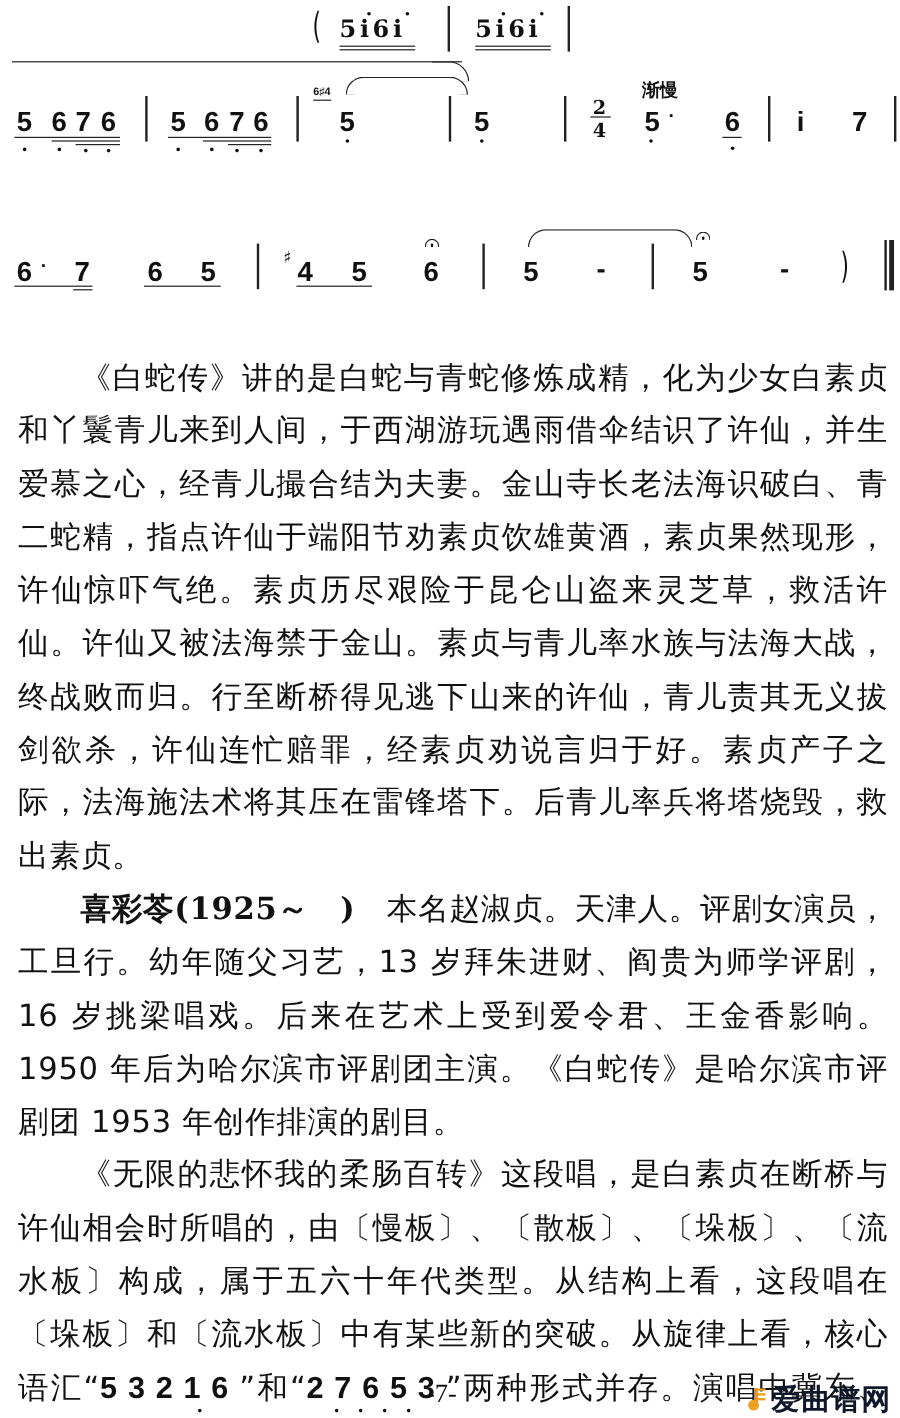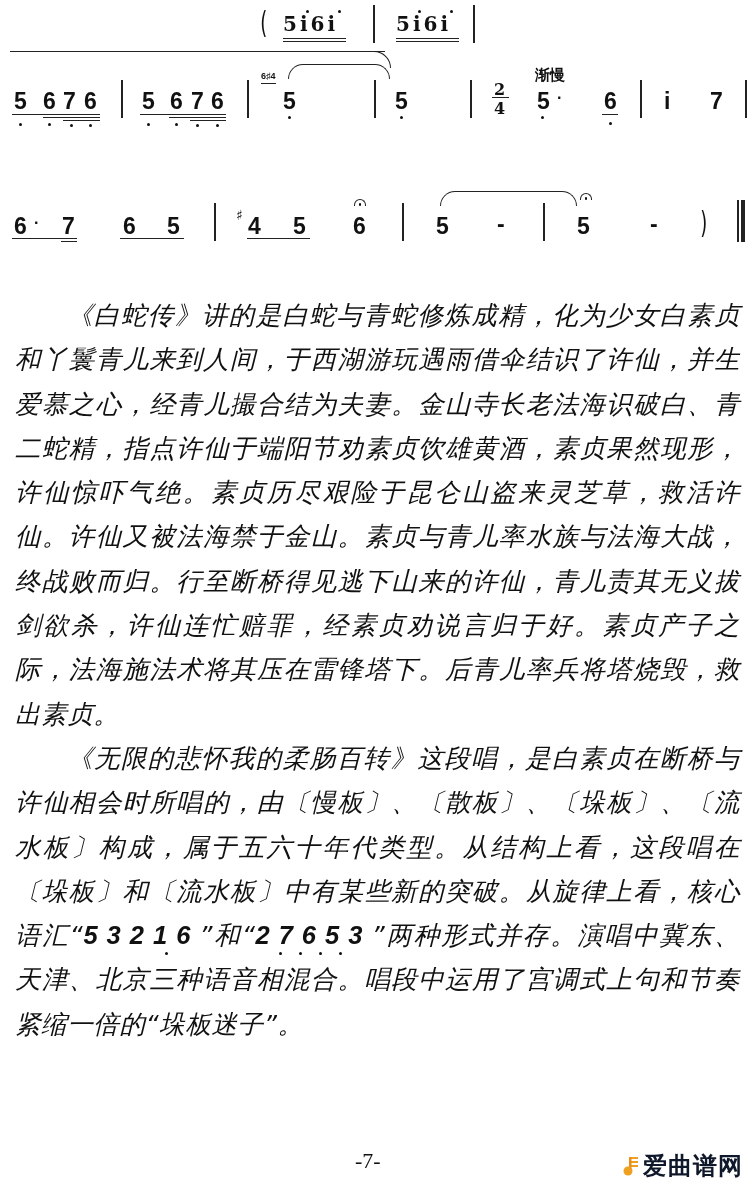--- a/index.html
+++ b/index.html
@@ -8,21 +8,21 @@
   .num { font-family: "Liberation Sans", "DejaVu Sans", sans-serif; font-weight: bold; font-size: 23px; line-height: 1; position: absolute; }
   .snum { font-family: "DejaVu Serif", serif; font-weight: bold; font-size: 20px; line-height: 1; position: absolute; }
   .bar { position: absolute; width: 1.5px; background: #222; }
   .uline { position: absolute; height: 1.4px; background: #222; }
   .dot { position: absolute; width: 3px; height: 3px; border-radius: 50%; background: #111; }
   .slur { position: absolute; border: 1.6px solid #222; border-bottom: none; border-radius: 40px 40px 0 0; }
   .fermata { position: absolute; width: 10px; height: 6px; border: 1.4px solid #222; border-bottom: none; border-radius: 10px 10px 0 0; }
   .fermata::after { content: ""; position: absolute; left: 3.5px; top: 3px; width: 2.5px; height: 2.5px; border-radius: 50%; background: #111; }
   .paren { position: absolute; font-family: "DejaVu Sans", sans-serif; font-size: 30px; font-weight: normal; line-height: 1; transform: scaleX(0.6); }
   .text { position: absolute; left: 15px; width: 725px; font-family: "DejaVu Sans", sans-serif; font-size: 25.5px; line-height: 44.3px; letter-spacing: 0.6px; text-align: justify; }
-  .para { margin: 0; font-style: italic; }
+  .para { margin: 0; }
   .indent { text-indent: 52px; }
   .bold { font-family: "DejaVu Serif", serif; font-weight: bold; }
   .jp { font-family: "Liberation Sans", sans-serif; font-weight: bold; letter-spacing: 9px; position: relative; }
   .jp .ld { position: absolute; width: 3px; height: 3px; border-radius: 50%; background: #111; bottom: -6px; }
   .pagenum { position: absolute; left: 355px; top: 1148px; font-family: "Liberation Serif", serif; font-size: 22px; }
   .logo { position: absolute; left: 623px; top: 1150px; display: flex; align-items: center; gap: 4px; }
   .logo-icon { width: 16px; height: 20px; position: relative; }
   .logo-text { font-family: "DejaVu Sans", sans-serif; font-size: 24px; color: #0f172a; font-weight: bold; letter-spacing: 1px; }
 </style>
 </head>
@@ -139,20 +139,21 @@
   <span class="num" style="left:577px; top:215px;">5</span>
   <span class="num" style="left:650px; top:213px;">-</span>
   <span class="paren" style="left:698px; top:208px;">)</span>
 
   <div class="bar" style="left:737px; top:200px; height:42px; width:1.5px;"></div>
   <div class="bar" style="left:741px; top:200px; height:42px; width:4px;"></div>
 </div>
 
 <div class="text" style="top:293px;">
   <p class="para indent">《白蛇传》讲的是白蛇与青蛇修炼成精，化为少女白素贞和丫鬟青儿来到人间，于西湖游玩遇雨借伞结识了许仙，并生爱慕之心，经青儿撮合结为夫妻。金山寺长老法海识破白、青二蛇精，指点许仙于端阳节劝素贞饮雄黄酒，素贞果然现形，许仙惊吓气绝。素贞历尽艰险于昆仑山盗来灵芝草，救活许仙。许仙又被法海禁于金山。素贞与青儿率水族与法海大战，终战败而归。行至断桥得见逃下山来的许仙，青儿责其无义拔剑欲杀，许仙连忙赔罪，经素贞劝说言归于好。素贞产子之际，法海施法术将其压在雷锋塔下。后青儿率兵将塔烧毁，救出素贞。</p>
+  <p class="para indent"><span class="bold">喜彩苓(1925～　)</span><span>　本名赵淑贞。天津人。评剧女演员，工旦行。幼年随父习艺，13 岁拜朱进财、阎贵为师学评剧，16 岁挑梁唱戏。后来在艺术上受到爱令君、王金香影响。1950 年后为哈尔滨市评剧团主演。《白蛇传》是哈尔滨市评剧团 1953 年创作排演的剧目。</span></p>
   <p class="para indent"><span>《无限的悲怀我的柔肠百转》这段唱，是白素贞在断桥与许仙相会时所唱的，由〔慢板〕、〔散板〕、〔垛板〕、〔流水板〕构成，属于五六十年代类型。从结构上看，这段唱在〔垛板〕和〔流水板〕中有某些新的突破。从旋律上看，核心语汇</span>“<span class="jp"><span>53216</span><span class="ld" style="left:82px;"></span></span>”<span>和</span>“<span class="jp"><span>27653</span><span class="ld" style="left:24px;"></span><span class="ld" style="left:44px;"></span><span class="ld" style="left:64px;"></span><span class="ld" style="left:84px;"></span></span>”<span>两种形式并存。演唱中冀东、天津、北京三种语音相混合。唱段中运用了宫调式上句和节奏紧缩一倍的“垛板迷子”。</span></p>
 </div>
 
 <div class="pagenum">-7-</div>
 <div class="logo">
   <div class="logo-icon">
     <svg width="16" height="20" viewBox="0 0 16 20">
       <rect x="6" y="1" width="9" height="2" fill="#f0a020"></rect>
       <rect x="6" y="5" width="9" height="2" fill="#f0a020"></rect>
       <rect x="6" y="9" width="9" height="2" fill="#f0a020"></rect>

